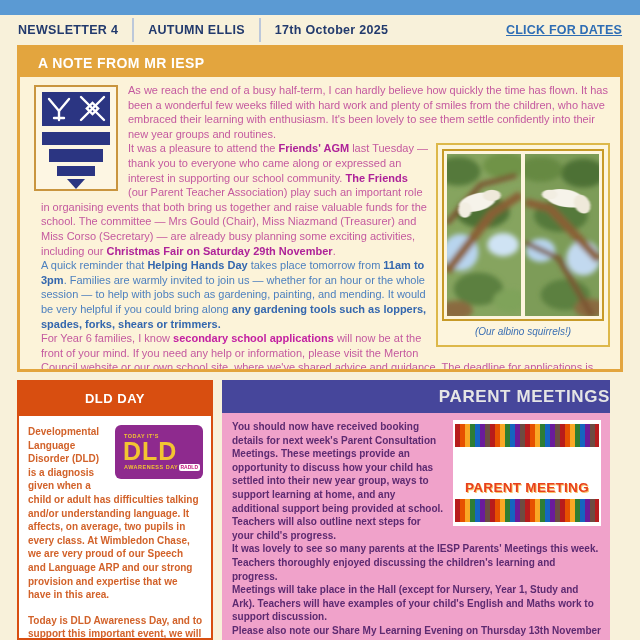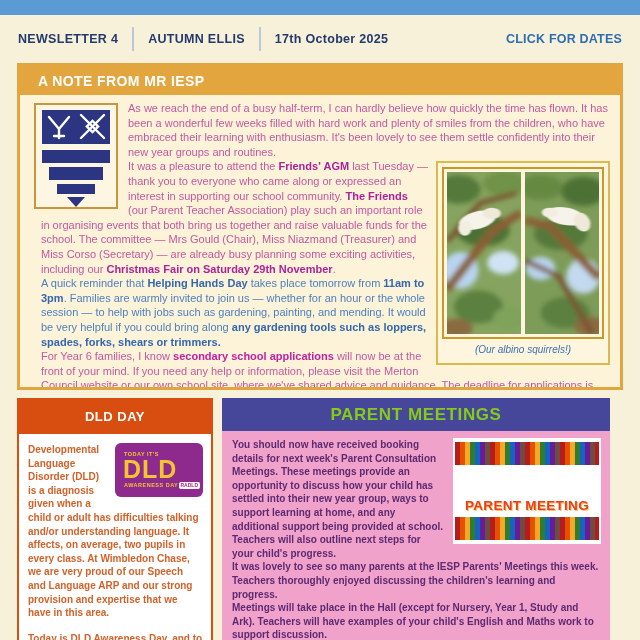--- a/index.html
+++ b/index.html
@@ -4,28 +4,28 @@
 <style>
   * { margin:0; padding:0; box-sizing:border-box; }
   html,body { width:640px; height:640px; overflow:hidden; }
   body {
     background:#f8f1da;
     font-family:"Liberation Sans","DejaVu Sans",sans-serif;
     position:relative;
   }
   .topbar { height:15px; background:#5b9ad3; }
   .masthead {
-    height:48px; display:flex; align-items:center;
+    height:30px; display:flex; align-items:center;
     padding:0 18px; gap:14px;
   }
   .m-item { font-size:12.5px; font-weight:700; color:#223a6d; letter-spacing:.3px; }
   .m-div { width:2px; height:24px; background:#bcc8da; }
   .m-link {
     margin-left:auto; font-size:12.5px; font-weight:700;
-    color:#2e6db4; cursor:pointer; letter-spacing:.2px;
+    color:#2e6db4; text-decoration:underline; cursor:pointer; letter-spacing:.2px;
   }
 
   
   .note-box { margin:0 17px; border:3px solid #e3a53e; background:#fcf3d9; }
   .note-head {
     background:#e3a53e; color:#fff; font-size:14px; font-weight:700;
     letter-spacing:.4px; padding:7px 18px 6px;
   }
   .note-body {
     padding:6px 10px 6px 14px; height:292px; overflow:hidden;
@@ -72,21 +72,21 @@
   .dld-logo .l2 { font-size:25px; font-weight:700; letter-spacing:1px; align-self:flex-start; margin-left:8px; }
   .dld-logo .l3 { font-size:5.5px; letter-spacing:.5px; align-self:flex-start; margin-left:9px; margin-top:1px; }
   .dld-badge {
     position:absolute; right:3px; bottom:8px; color:#c2187e; background:#fff;
     font-size:5px; font-weight:700; line-height:1.1; padding:1px 2px; border-radius:2px;
     text-align:center;
   }
 
   .meet-box { width:388px; background:#f0a2ca; }
   .meet-head {
-    background:#46469b; color:#84cc16; text-align:center;
+    background:#46469b; color:#e5e5e5; text-align:right;
     font-size:17px; font-weight:700; letter-spacing:.6px; padding:7px 0 6px;
   }
   .meet-body {
     padding:7px 9px 8px 10px; color:#5d2a71; font-size:10px; font-weight:700;
     line-height:13.6px;
   }
   .meet-body p { margin:0; }
   .pencils {
     float:right; width:148px; height:106px; background:#fff; margin:0 0 5px 8px;
     display:flex; flex-direction:column; justify-content:space-between; padding:2px;

